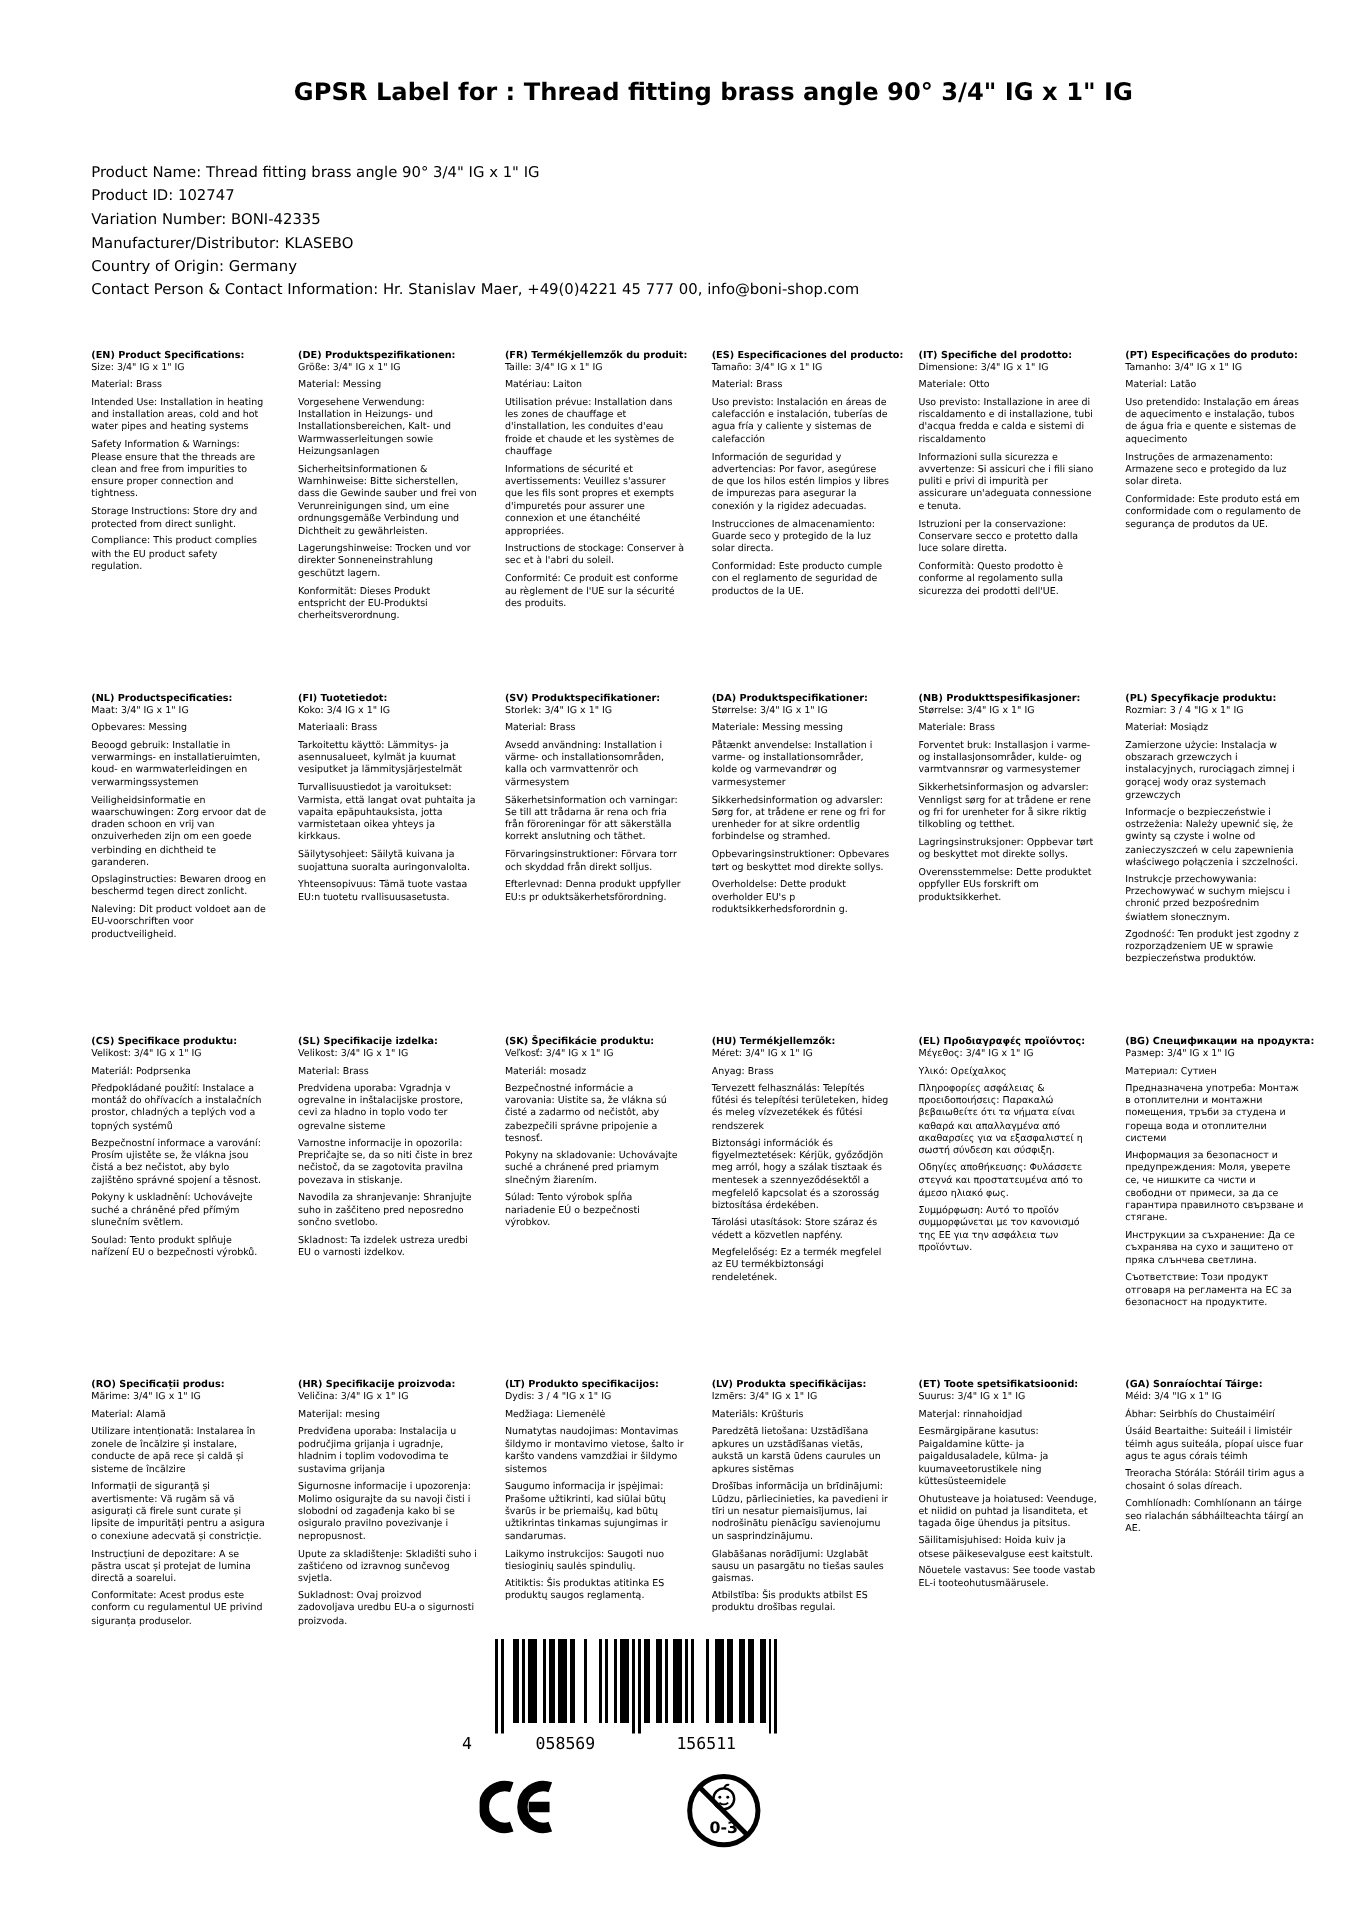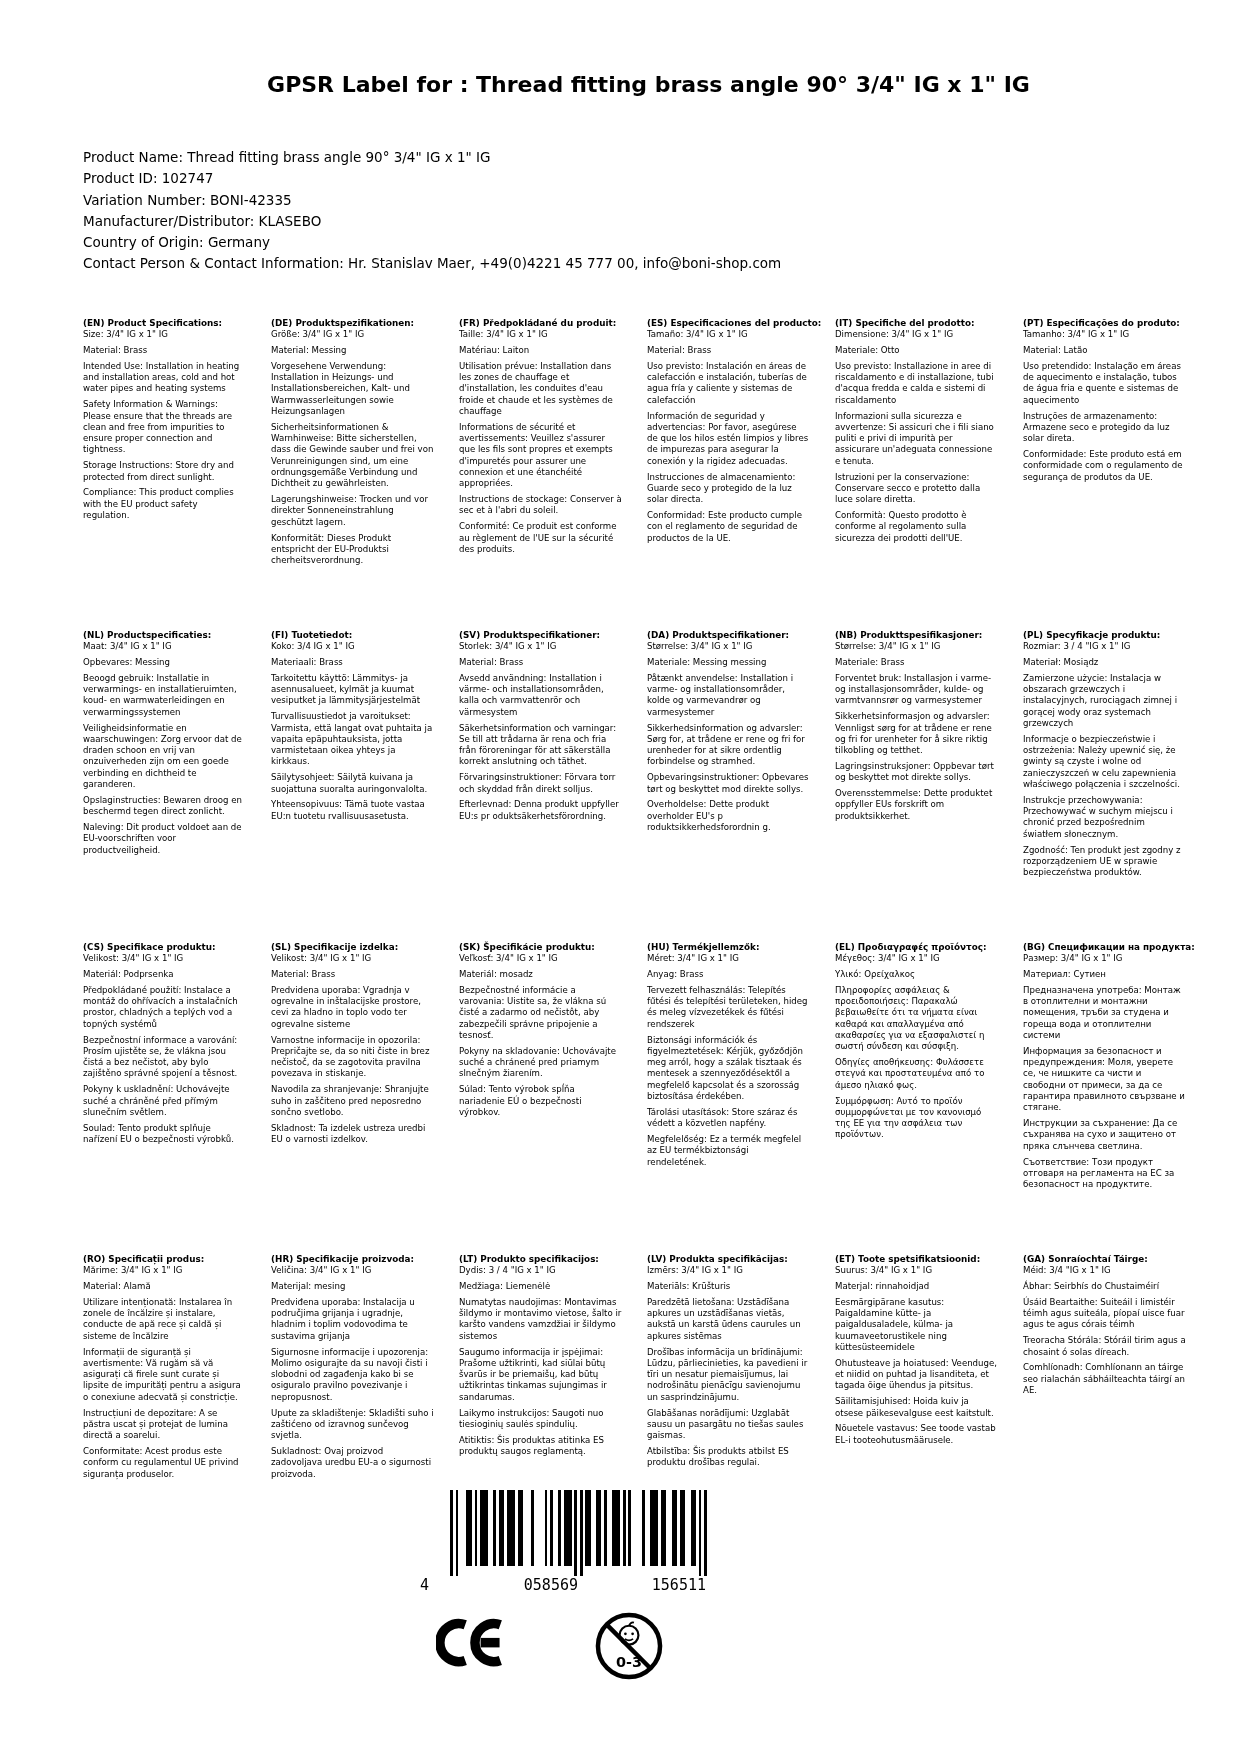--- a/index.html
+++ b/index.html
@@ -11,22 +11,22 @@
   .info-label{font-weight:normal;}
   .grid{margin-top:43px;display:grid;grid-template-columns:repeat(6,163px);column-gap:25px;grid-template-rows:312px 312px 312px auto;}
   .block{font-size:8.6px;line-height:11.3px;overflow:visible;}
   .block h3{font-size:8.8px;line-height:11.5px;margin:0;font-weight:bold;white-space:nowrap;}
   .block p{margin:0 0 4.5px 0;}
   .bottom{margin-top:6px;}
   .barcode-wrap{margin-left:337px;width:290px;}
   .bars-row{margin-left:30px;}
   .digits-row{display:flex;font-family:"DejaVu Sans Mono","Liberation Mono",monospace;font-size:15px;line-height:17px;margin-top:1px;}
   .digit-lead{width:30px;}
-  .digit-group{width:128px;text-align:right;}
-  .marks-row{margin-left:353px;margin-top:16px;display:flex;align-items:flex-start;gap:81px;}
+  .digit-group{width:128px;text-align:center;}
+  .marks-row{margin-left:353px;margin-top:16px;display:flex;align-items:flex-start;gap:110px;}
   svg{display:block;}
 </style>
 </head>
 <body>
 
 <div class="page">
   <h1 class="title">GPSR Label for : Thread fitting brass angle 90° 3/4" IG x 1" IG</h1>
 
   <div class="info" id="info">
       <div class="info-row"><span class="info-label">Product Name:</span> <span class="info-value">Thread fitting brass angle 90° 3/4" IG x 1" IG</span></div>
@@ -50,21 +50,21 @@
       <div class="block">
         <h3>(DE) Produktspezifikationen:</h3>
         <p>Größe: 3/4" IG x 1" IG</p>
         <p>Material: Messing</p>
         <p>Vorgesehene Verwendung: Installation in Heizungs- und Installationsbereichen, Kalt- und Warmwasserleitungen sowie Heizungsanlagen</p>
         <p>Sicherheitsinformationen &amp; Warnhinweise: Bitte sicherstellen, dass die Gewinde sauber und frei von Verunreinigungen sind, um eine ordnungsgemäße Verbindung und Dichtheit zu gewährleisten.</p>
         <p>Lagerungshinweise: Trocken und vor direkter Sonneneinstrahlung geschützt lagern.</p>
         <p>Konformität: Dieses Produkt entspricht der EU-Produktsi cherheitsverordnung.</p>
       </div>
       <div class="block">
-        <h3>(FR) Předpokládané du produit:</h3>
+        <h3>(FR) Termékjellemzők du produit:</h3>
         <p>Taille: 3/4" IG x 1" IG</p>
         <p>Matériau: Laiton</p>
         <p>Utilisation prévue: Installation dans les zones de chauffage et d'installation, les conduites d'eau froide et chaude et les systèmes de chauffage</p>
         <p>Informations de sécurité et avertissements: Veuillez s'assurer que les fils sont propres et exempts d'impuretés pour assurer une connexion et une étanchéité appropriées.</p>
         <p>Instructions de stockage: Conserver à sec et à l'abri du soleil.</p>
         <p>Conformité: Ce produit est conforme au règlement de l'UE sur la sécurité des produits.</p>
       </div>
       <div class="block">
         <h3>(ES) Especificaciones del producto:</h3>
         <p>Tamaño: 3/4" IG x 1" IG</p>

